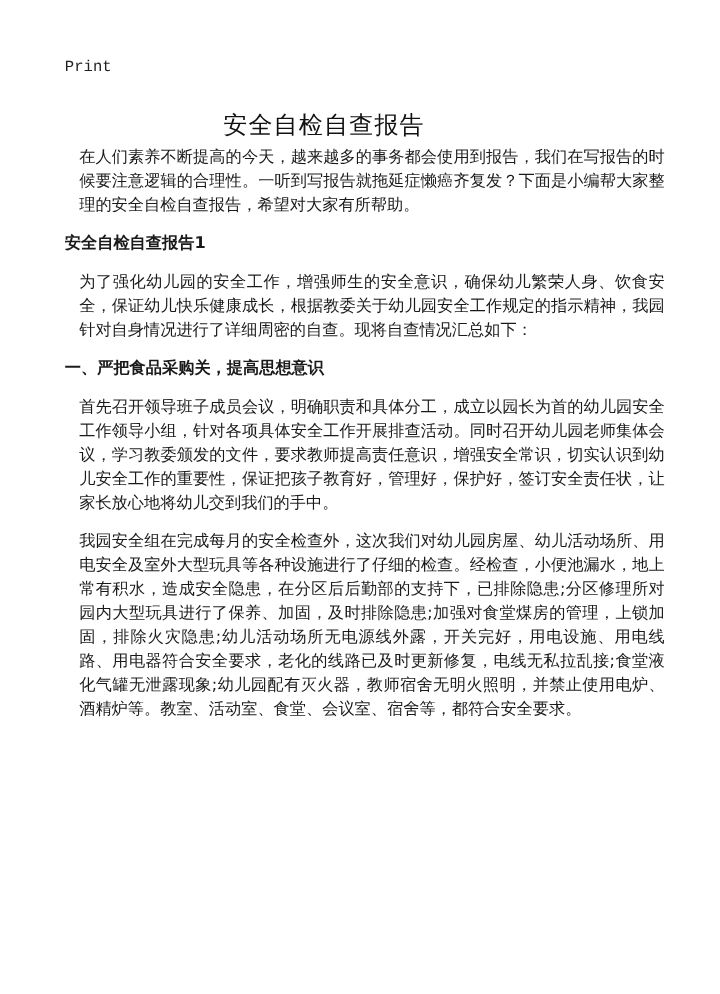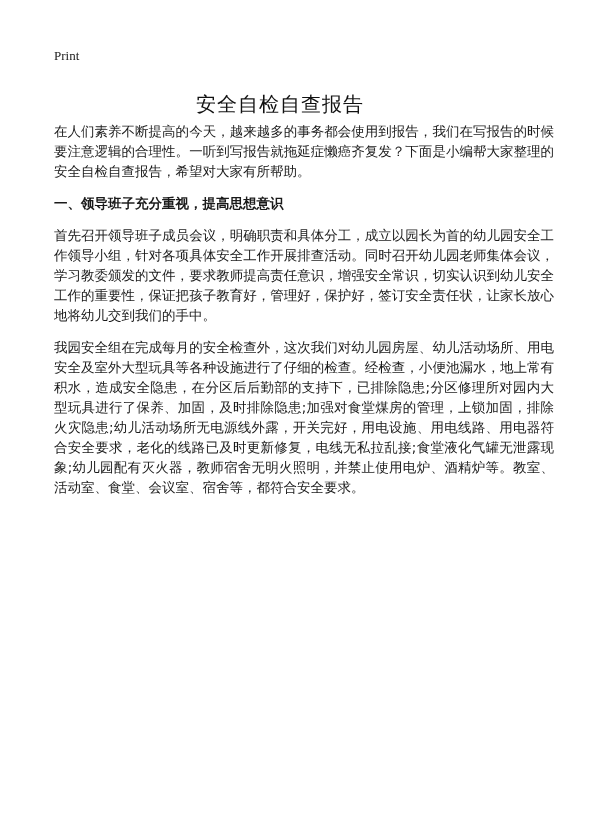--- a/index.html
+++ b/index.html
@@ -3,48 +3,50 @@
 <meta charset="utf-8">
 <style>
   html, body { margin: 0; padding: 0; background: #ffffff; }
   body {
     width: 600px; height: 828px; overflow: hidden; position: relative;
     font-family: "DejaVu Sans", "Liberation Sans", sans-serif;
     color: #1a1a1a;
   }
   .print-label {
     position: absolute; left: 54px; top: 48px;
-    font-family: Liberation Serif, serif;
+    font-family: Liberation Mono, monospace;
     font-size: 13px; color: #222;
   }
   .doc-title {
-    position: absolute; left: 10px; width: 540px; top: 78px;
+    position: absolute; left: 0; width: 540px; top: 78px;
     text-align: center; font-size: 20px; font-weight: normal; color: #111;
     letter-spacing: 1px;
   }
   .content {
     position: absolute; left: 54px; top: 121px; width: 500px;
   }
   .subtitle { font-size: 13.5px; line-height: 20px; margin: 0 0 11px 0; }
   p.para {
-    font-size: 13.5px; line-height: 20px; margin: 0 0 12px 0;
+    font-size: 13.5px; line-height: 20px; margin: 0 0 12px 12px;
     text-align: justify; word-break: break-all;
   }
   h3.section {
     font-size: 13.5px; font-weight: bold; line-height: 20px; margin: 0 0 12px 0;
   }
 </style>
 </head>
 <body>
 
 <div class="print-label">Print</div>
 
 <h1 class="doc-title">安全自检自查报告</h1>
 
 <div class="content">
   <p class="para">在人们素养不断提高的今天，越来越多的事务都会使用到报告，我们在写报告的时候要注意逻辑的合理性。一听到写报告就拖延症懒癌齐复发？下面是小编帮大家整理的安全自检自查报告，希望对大家有所帮助。</p>
+  <h3 class="section">安全自检自查报告1</h3>
+  <p class="para">为了强化幼儿园的安全工作，增强师生的安全意识，确保幼儿繁荣人身、饮食安全，保证幼儿快乐健康成长，根据教委关于幼儿园安全工作规定的指示精神，我园针对自身情况进行了详细周密的自查。现将自查情况汇总如下：</p>
 
-  <h3 class="section">一、领导班子充分重视，提高思想意识</h3>
+  <h3 class="section">一、严把食品采购关，提高思想意识</h3>
   <p class="para">首先召开领导班子成员会议，明确职责和具体分工，成立以园长为首的幼儿园安全工作领导小组，针对各项具体安全工作开展排查活动。同时召开幼儿园老师集体会议，学习教委颁发的文件，要求教师提高责任意识，增强安全常识，切实认识到幼儿安全工作的重要性，保证把孩子教育好，管理好，保护好，签订安全责任状，让家长放心地将幼儿交到我们的手中。</p>
 
   <p class="para">我园安全组在完成每月的安全检查外，这次我们对幼儿园房屋、幼儿活动场所、用电安全及室外大型玩具等各种设施进行了仔细的检查。经检查，小便池漏水，地上常有积水，造成安全隐患，在分区后后勤部的支持下，已排除隐患;分区修理所对园内大型玩具进行了保养、加固，及时排除隐患;加强对食堂煤房的管理，上锁加固，排除火灾隐患;幼儿活动场所无电源线外露，开关完好，用电设施、用电线路、用电器符合安全要求，老化的线路已及时更新修复，电线无私拉乱接;食堂液化气罐无泄露现象;幼儿园配有灭火器，教师宿舍无明火照明，并禁止使用电炉、酒精炉等。教室、活动室、食堂、会议室、宿舍等，都符合安全要求。</p>
 
 </div>
 
 </body></html>

